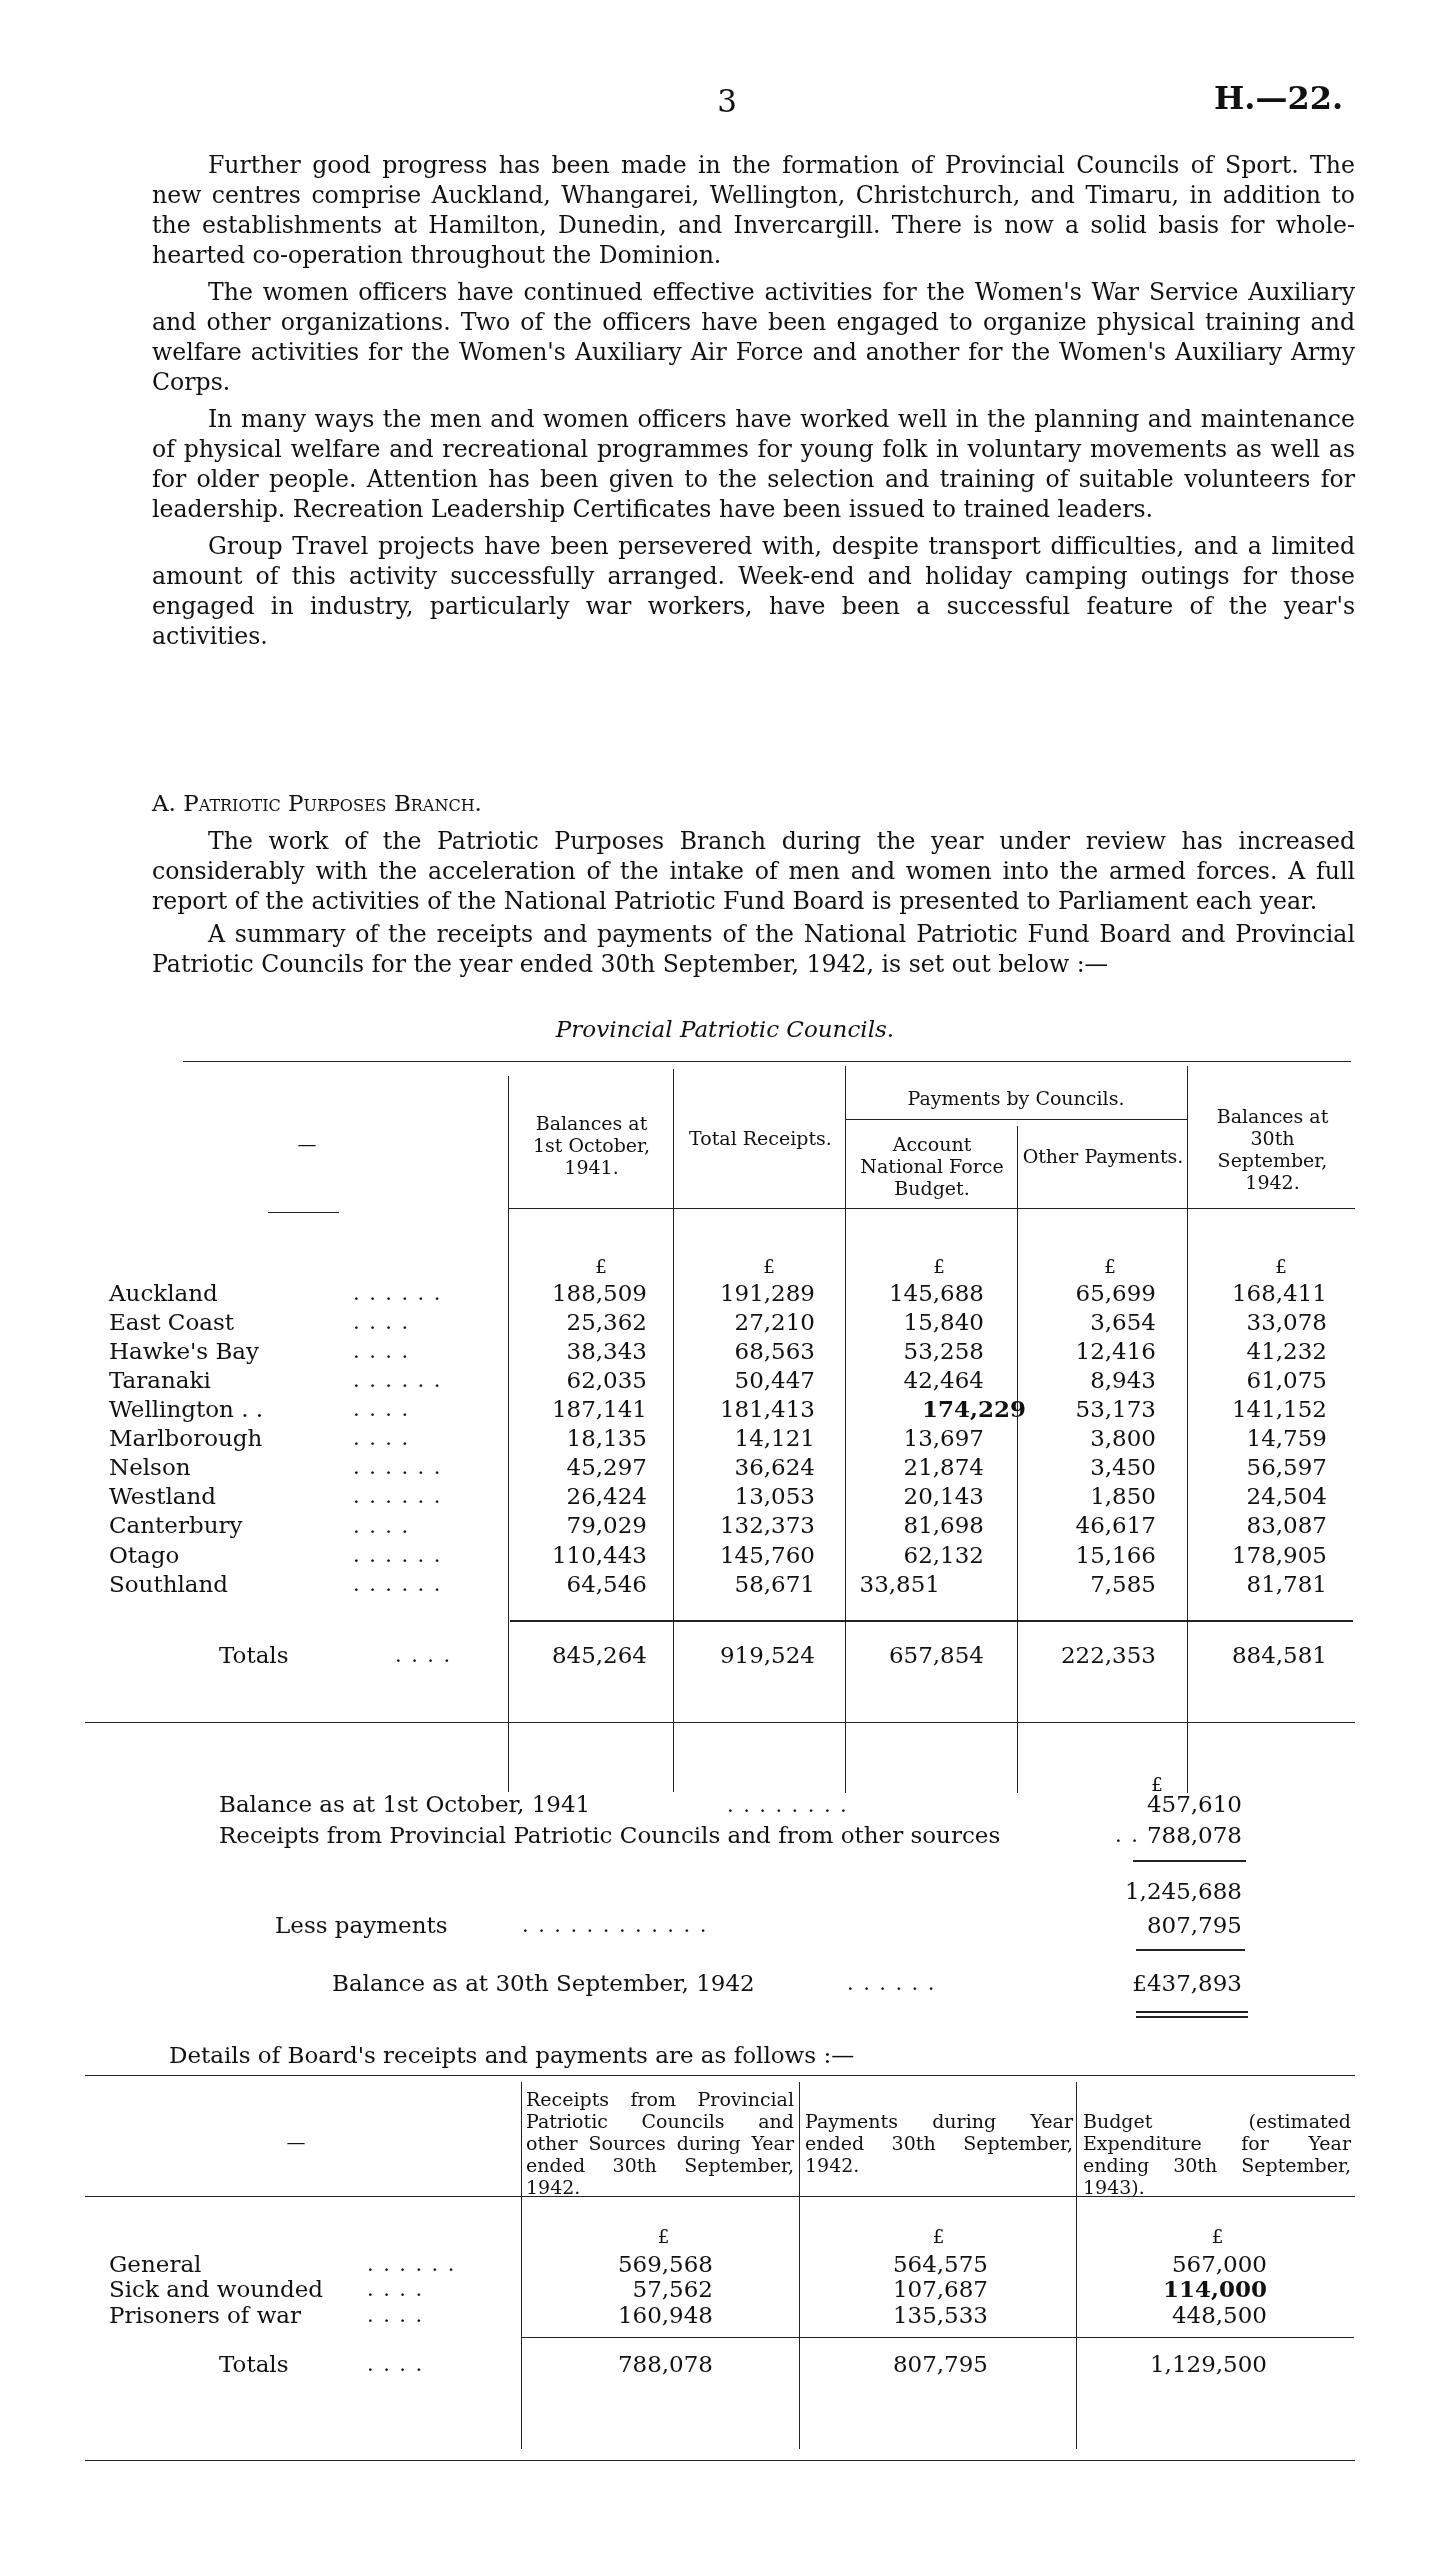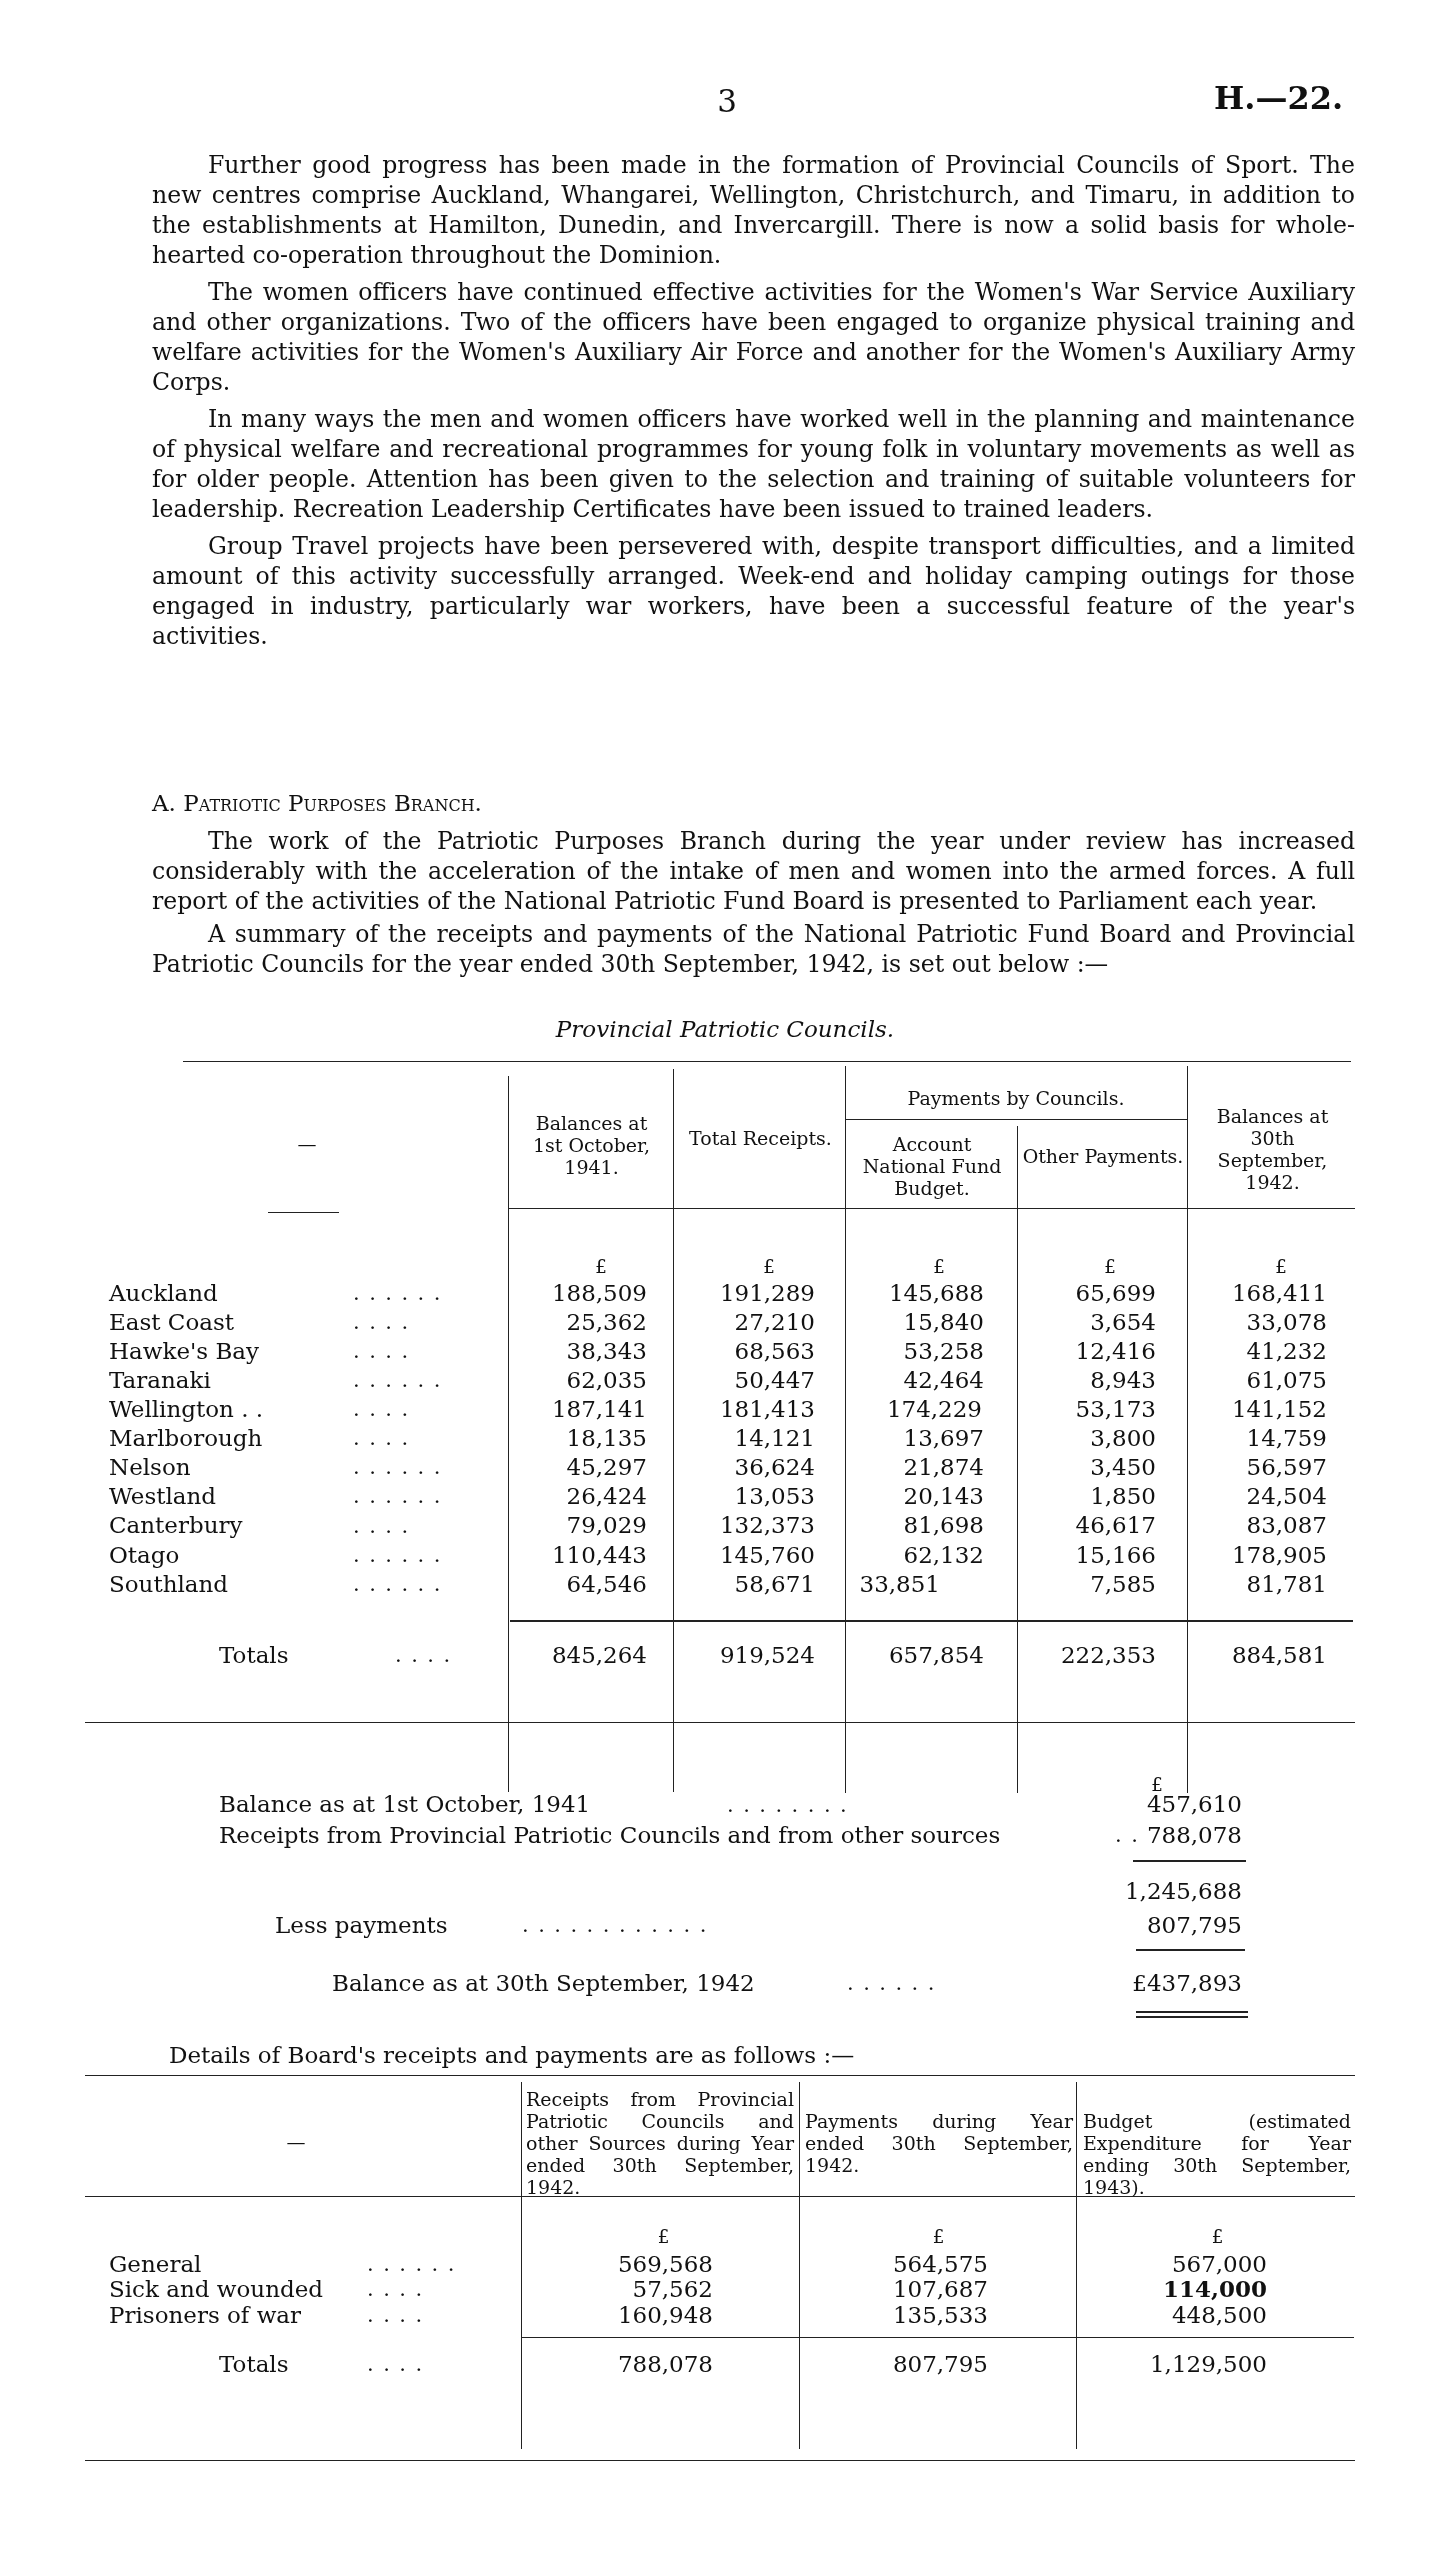--- a/index.html
+++ b/index.html
@@ -52,21 +52,21 @@
     <div class="vline" style="left:1017px; top:1126px; height:667px;"></div>
     <div class="vline" style="left:1187px; top:1066px; height:727px;"></div>
     <div class="hline" style="left:845px; top:1119px; width:342px;"></div>
     <div class="hline" style="left:508px; top:1208px; width:847px;"></div>
     <div class="hline" style="left:268px; top:1212px; width:71px;"></div>
 
     <div class="hcell" style="left:286px; top:1133px; width:42px;">—</div>
     <div class="hcell" style="left:519px; top:1112px; width:145px;">Balances at 1st October, 1941.</div>
     <div class="hcell" style="left:681px; top:1127px; width:159px;">Total Receipts.</div>
     <div class="hcell" style="left:850px; top:1087px; width:332px;">Payments by Councils.</div>
-    <div class="hcell" style="left:849px; top:1133px; width:166px;">Account National Fund Budget.</div>
+    <div class="hcell" style="left:849px; top:1133px; width:166px;">Account National Force Budget.</div>
     <div class="hcell" style="left:1022px; top:1145px; width:162px;">Other Payments.</div>
     <div class="hcell" style="left:1193px; top:1105px; width:159px;">Balances at 30th September, 1942.</div>
 
     <div id="prov-body">
         <div class="cell" style="left:562px; top:1253px; width:78px; text-align:center; font-size:18.3px;">£</div>
         <div class="cell" style="left:730px; top:1253px; width:78px; text-align:center; font-size:18.3px;">£</div>
         <div class="cell" style="left:900px; top:1253px; width:78px; text-align:center; font-size:18.3px;">£</div>
         <div class="cell" style="left:1071px; top:1253px; width:78px; text-align:center; font-size:18.3px;">£</div>
         <div class="cell" style="left:1242px; top:1253px; width:78px; text-align:center; font-size:18.3px;">£</div>
         <div class="cell" style="left:109px; top:1279px;">Auckland</div>
@@ -94,21 +94,21 @@
         <div class="dots" style="left:353px; top:1368px;">. .   . .   . .</div>
         <div class="cell num" style="left:506px; top:1366px; width:141px;">62,035</div>
         <div class="cell num" style="left:674px; top:1366px; width:141px;">50,447</div>
         <div class="cell num" style="left:843px; top:1366px; width:141px;">42,464</div>
         <div class="cell num" style="left:1015px; top:1366px; width:141px;">8,943</div>
         <div class="cell num" style="left:1186px; top:1366px; width:141px;">61,075</div>
         <div class="cell" style="left:109px; top:1395px;">Wellington . .</div>
         <div class="dots" style="left:353px; top:1397px;">. .   . .</div>
         <div class="cell num" style="left:506px; top:1395px; width:141px;">187,141</div>
         <div class="cell num" style="left:674px; top:1395px; width:141px;">181,413</div>
-        <div class="cell num" style="left:841px; top:1395px; width:141px;">174,229</div>
+        <div class="cell num" style="left:885px; top:1395px; width:141px;font-weight:bold;">174,229</div>
         <div class="cell num" style="left:1015px; top:1395px; width:141px;">53,173</div>
         <div class="cell num" style="left:1186px; top:1395px; width:141px;">141,152</div>
         <div class="cell" style="left:109px; top:1424px;">Marlborough</div>
         <div class="dots" style="left:353px; top:1426px;">. .   . .</div>
         <div class="cell num" style="left:506px; top:1424px; width:141px;">18,135</div>
         <div class="cell num" style="left:674px; top:1424px; width:141px;">14,121</div>
         <div class="cell num" style="left:843px; top:1424px; width:141px;">13,697</div>
         <div class="cell num" style="left:1015px; top:1424px; width:141px;">3,800</div>
         <div class="cell num" style="left:1186px; top:1424px; width:141px;">14,759</div>
         <div class="cell" style="left:109px; top:1453px;">Nelson</div>

